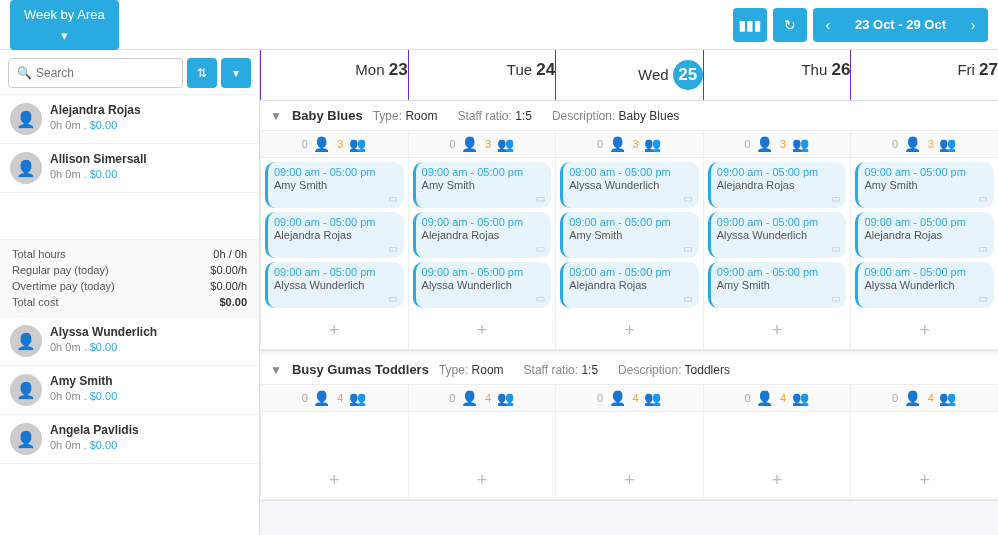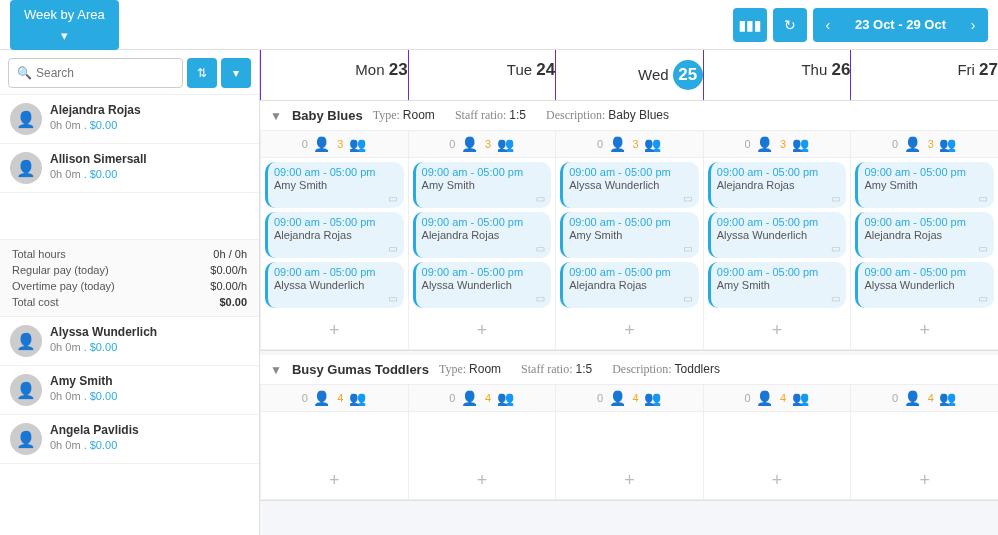--- a/index.html
+++ b/index.html
@@ -225,21 +225,21 @@
     .room-header .room-name {
       font-weight: bold;
       color: #333;
       font-size: 13px;
     }
     .room-header .chevron {
       color: #888;
       cursor: pointer;
       font-size: 12px;
     }
-    .room-info-label { color: #888; font-family: Liberation Serif, serif; }
+    .room-info-label { color: #888; }
     .room-info-value { color: #333; margin-right: 10px; }
 
     .ratio-grid {
       display: flex;
       background: #fafafa;
       border-bottom: 1px solid #eee;
     }
     .ratio-cell {
       flex: 1;
       display: flex;

